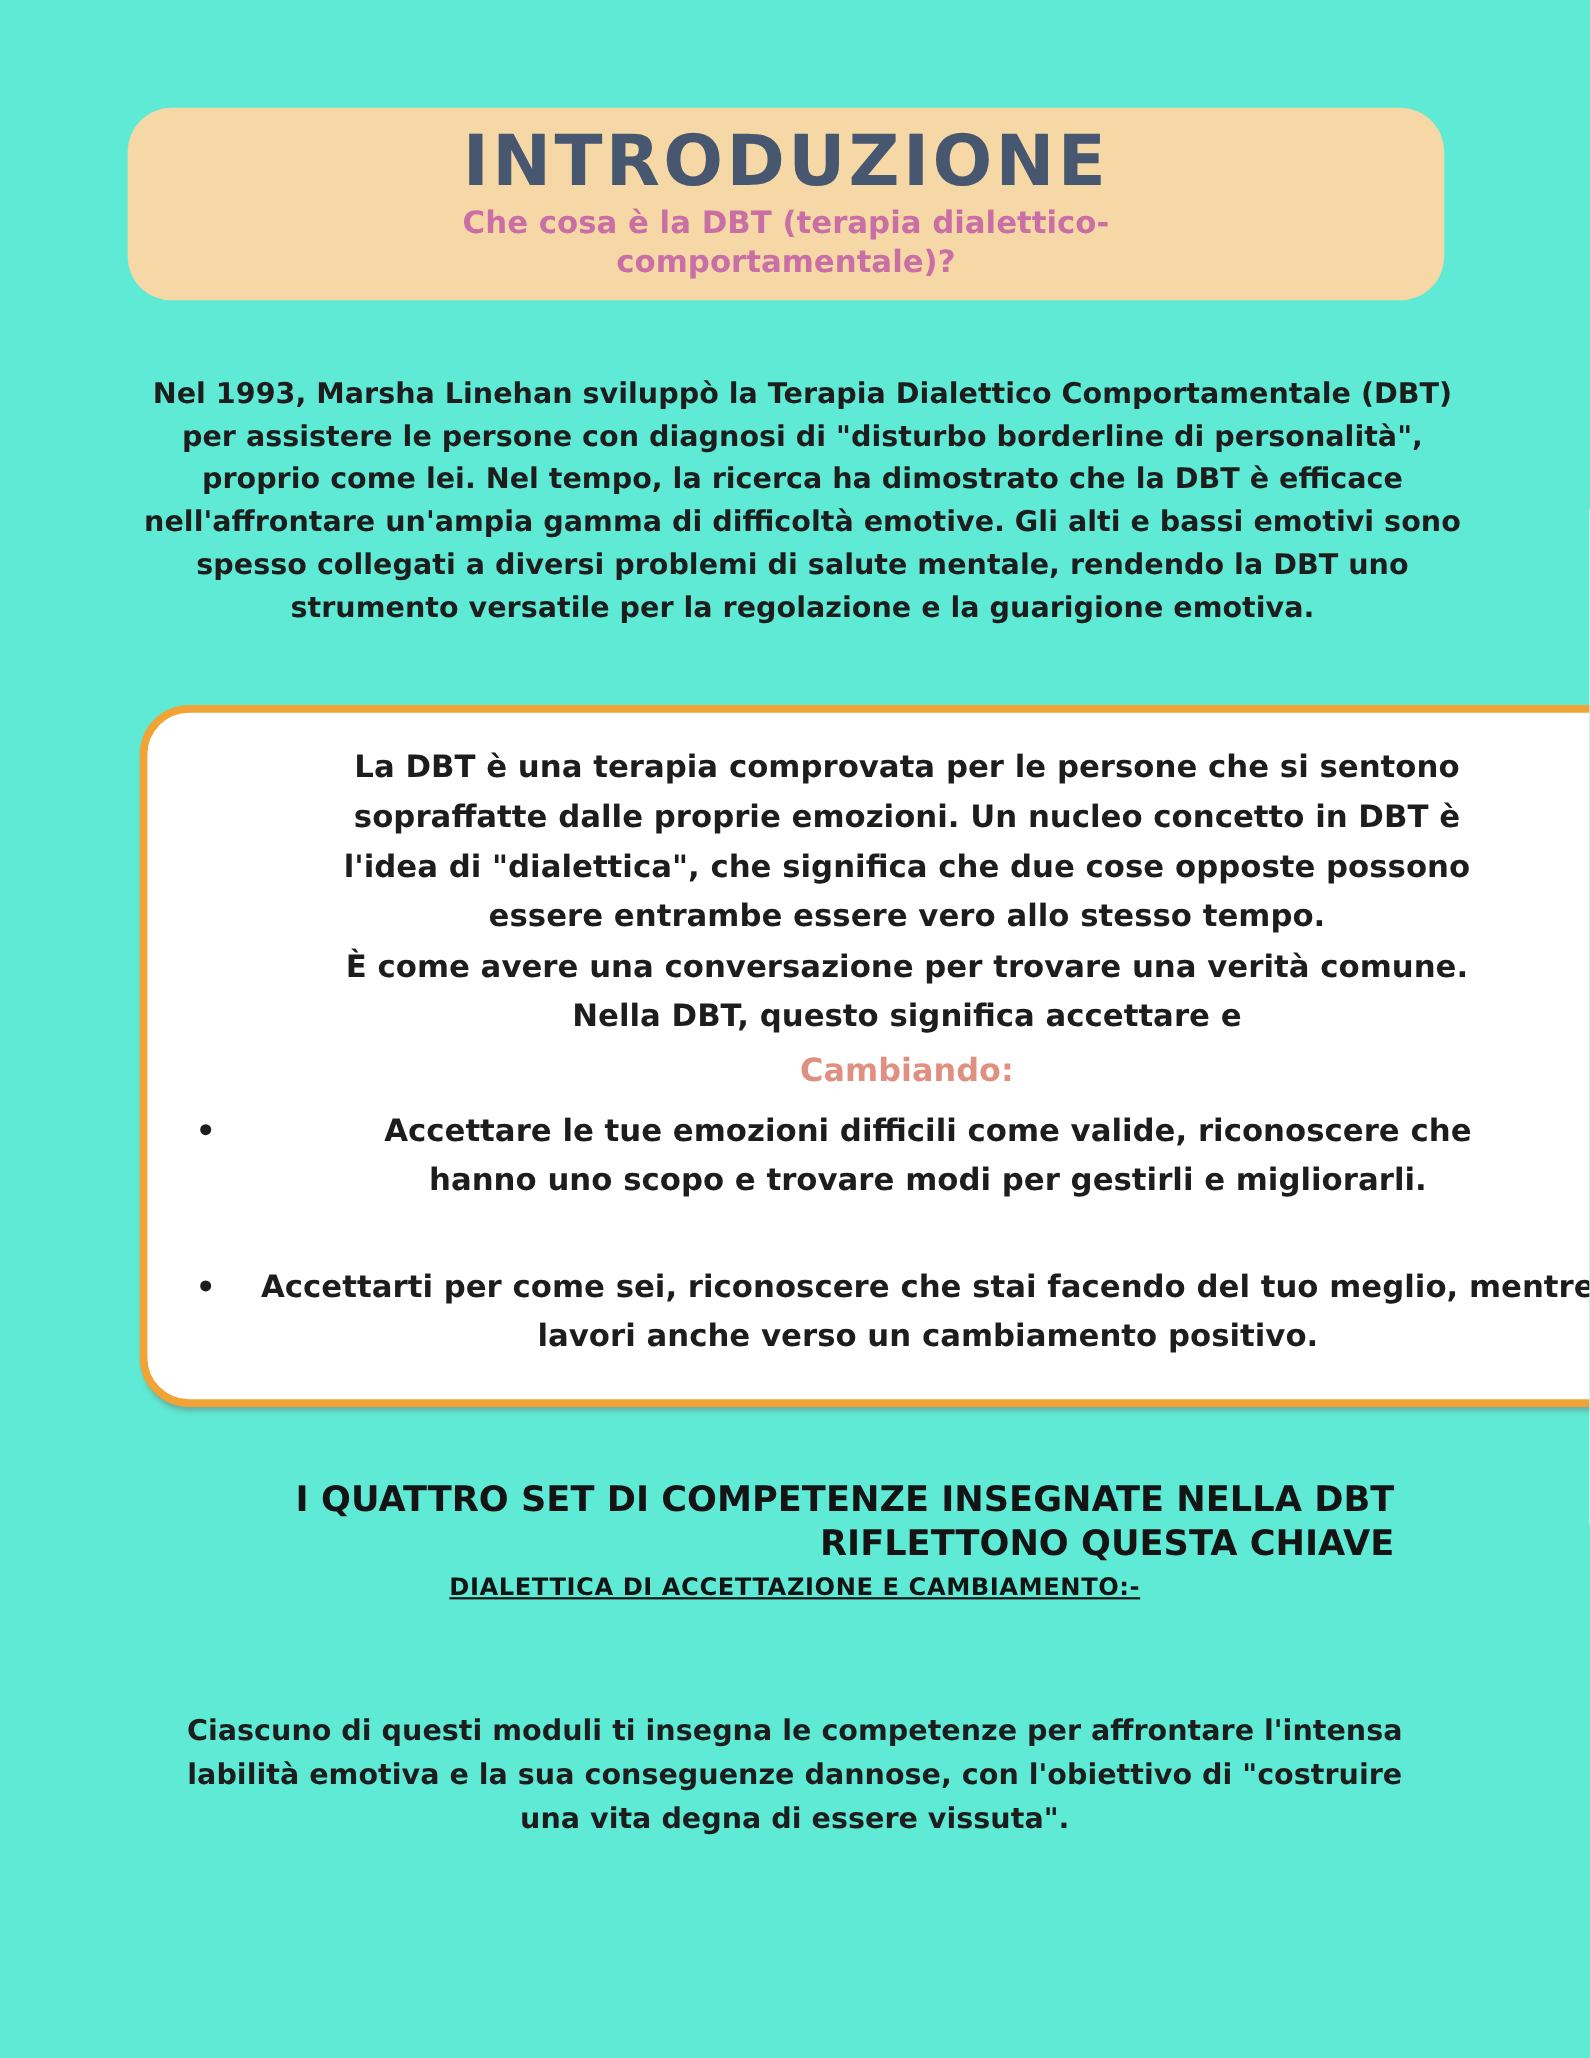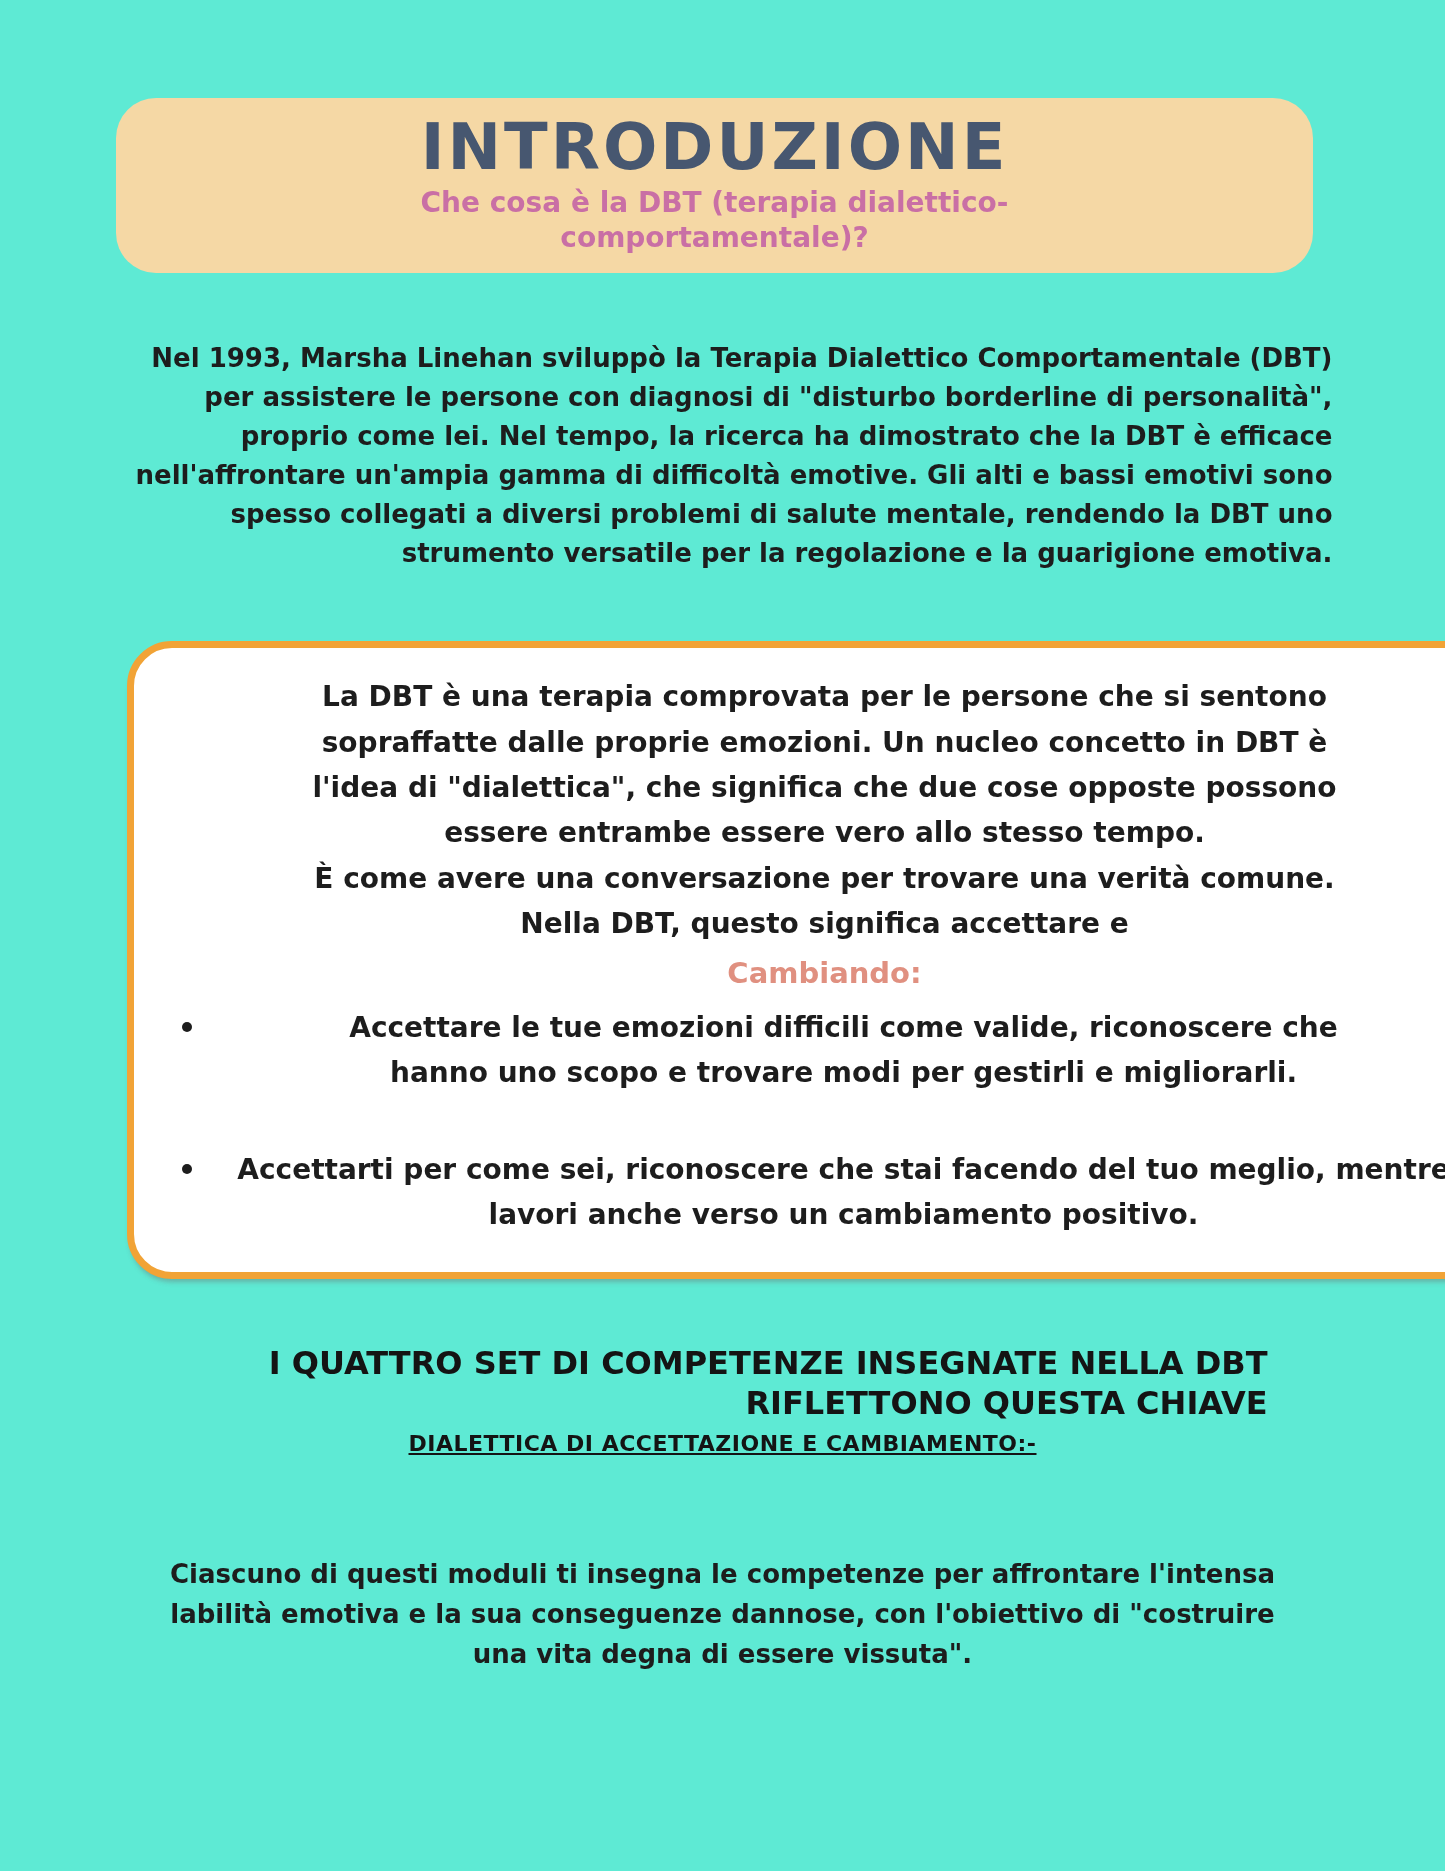--- a/index.html
+++ b/index.html
@@ -46,21 +46,21 @@
   }
 
   
   .lead {
     margin:66px auto 0;
     width:1220px;
     padding-left:14px;
     font-size:26px;
     font-weight:700;
     line-height:1.5;
-    text-align:right;
+    text-align:center;
   }
 
   
   .dialectic-box {
     margin:68px 0 0 127px;
     width:1395px;
     min-height:560px;
     border:7px solid #f1a336;
     border-radius:45px;
     background:#ffffff;

